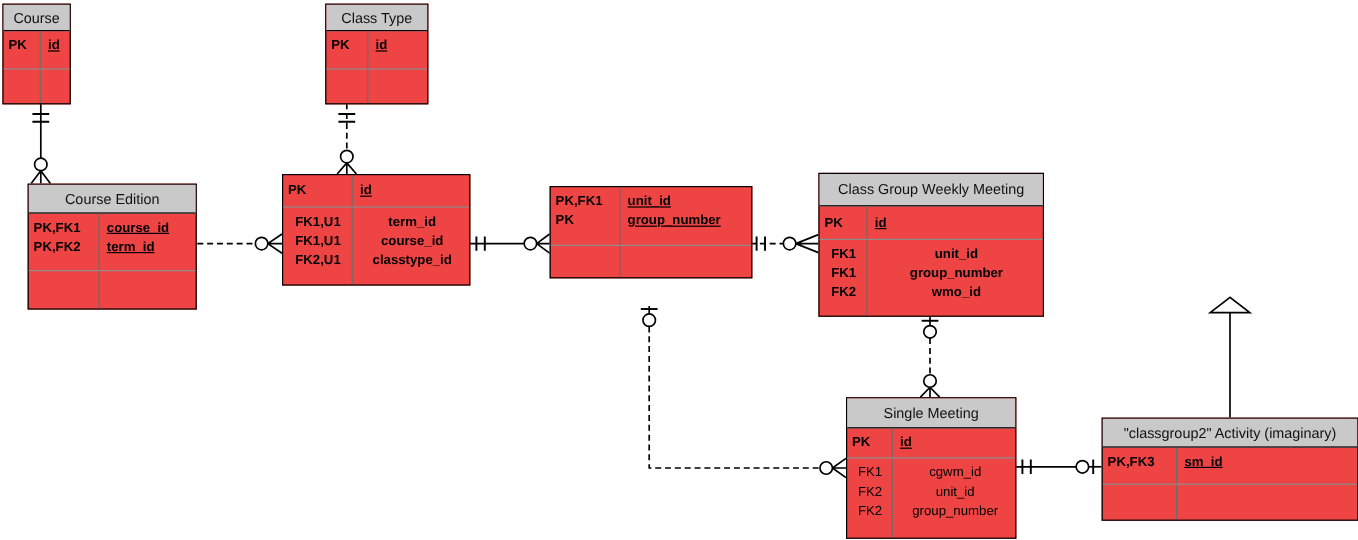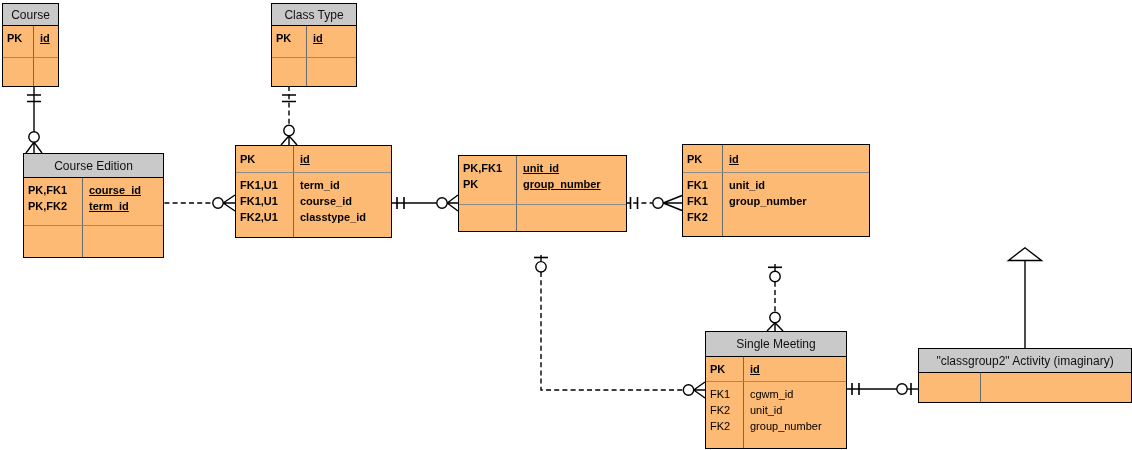--- a/index.html
+++ b/index.html
@@ -2,29 +2,29 @@
 <html><head>
 <meta charset="utf-8">
 <style>
   html,body{margin:0;padding:0;background:#ffffff;}
   #canvas{
     position:relative;width:1132px;height:450px;background:#ffffff;overflow:hidden;
     font-family:"Liberation Sans",sans-serif;color:#000;
   }
   #rel-layer{position:absolute;left:0;top:0;width:1132px;height:450px;}
   .tbl{
-    position:absolute;background:#fdba74;border:1px solid #000;box-sizing:content-box;
+    position:absolute;background:#ef4444;border:1px solid #000;box-sizing:content-box;
   }
   .tbl-hdr{
     background:#c9c9c9;border-bottom:1px solid #000;
     display:flex;align-items:center;justify-content:center;
     font-size:12px;color:#111;white-space:nowrap;overflow:hidden;
   }
   .sec{display:flex;align-items:stretch;overflow:hidden;}
-  .sec + .sec{border-top:1px solid #8c8c8c;}
+  .sec + .sec{border-top:1px solid #8c8c8c;text-align:center;}
   .kc{border-right:1px solid #6b6b6b;padding:4px 3px 0 4px;box-sizing:border-box;flex:0 0 auto;}
   .nc{padding:4px 4px 0 6px;box-sizing:border-box;flex:1 1 auto;}
   .ln{font-size:11px;font-weight:bold;line-height:16px;white-space:nowrap;}
   .pk{text-decoration:underline;}
   .vcenter .kc,.vcenter .nc{display:flex;flex-direction:column;justify-content:center;padding-top:0;}
 </style>
 </head>
 <body>
 
 <div id="canvas">
@@ -182,37 +182,39 @@
         <div class="ln pk">group_number</div>
       </div>
     </div>
     <div class="sec" style="height:26px">
       <div class="kc" style="width:58px"></div>
         <div class="nc"></div>
     </div>
   </div>
 
   <div class="tbl" style="left:682px;top:144px;width:186px">
+    <div class="tbl-hdr" style="height:26px">Class Group Weekly Meeting</div>
     <div class="sec vcenter" style="height:27px">
       <div class="kc" style="width:40px">
           <div class="ln">PK</div>
         </div>
       <div class="nc">
           <div class="ln pk">id</div>
         </div>
     </div>
     <div class="sec" style="height:63px">
       <div class="kc" style="width:40px">
         <div class="ln">FK1</div>
         <div class="ln">FK1</div>
         <div class="ln">FK2</div>
       </div>
       <div class="nc">
         <div class="ln">unit_id</div>
         <div class="ln">group_number</div>
+        <div class="ln">wmo_id</div>
       </div>
     </div>
   </div>
 
 
   <div class="tbl" style="left:705px;top:331px;width:140px">
     <div class="tbl-hdr" style="height:24px">Single Meeting</div>
     <div class="sec vcenter" style="height:24px">
       <div class="kc" style="width:38px">
           <div class="ln">PK</div>
@@ -230,19 +232,27 @@
       <div class="nc">
         <div class="ln" style="font-weight:normal">cgwm_id</div>
         <div class="ln" style="font-weight:normal">unit_id</div>
         <div class="ln" style="font-weight:normal">group_number</div>
       </div>
     </div>
   </div>
 
   <div class="tbl" style="left:918px;top:348px;width:212px">
     <div class="tbl-hdr" style="height:23px">"classgroup2" Activity (imaginary)</div>
+    <div class="sec" style="height:30px">
+      <div class="kc" style="width:62px">
+          <div class="ln">PK,FK3</div>
+        </div>
+      <div class="nc">
+          <div class="ln pk">sm_id</div>
+        </div>
+    </div>
     <div class="sec" style="height:29px">
       <div class="kc" style="width:62px"></div>
         <div class="nc"></div>
     </div>
   </div>
 
 </div>
 
 </body></html>

